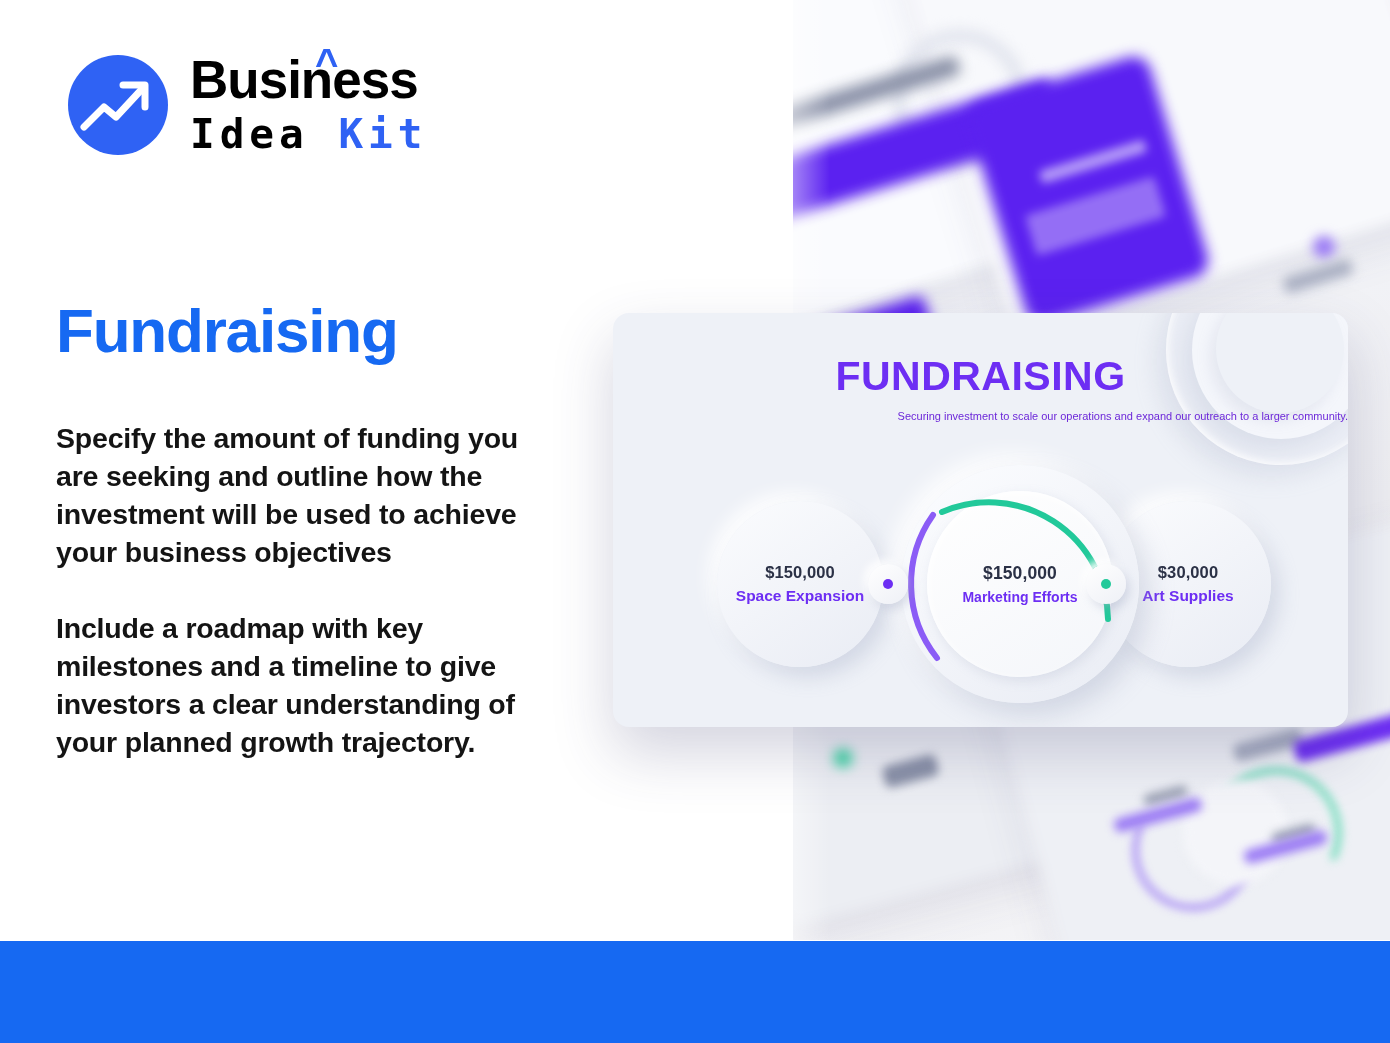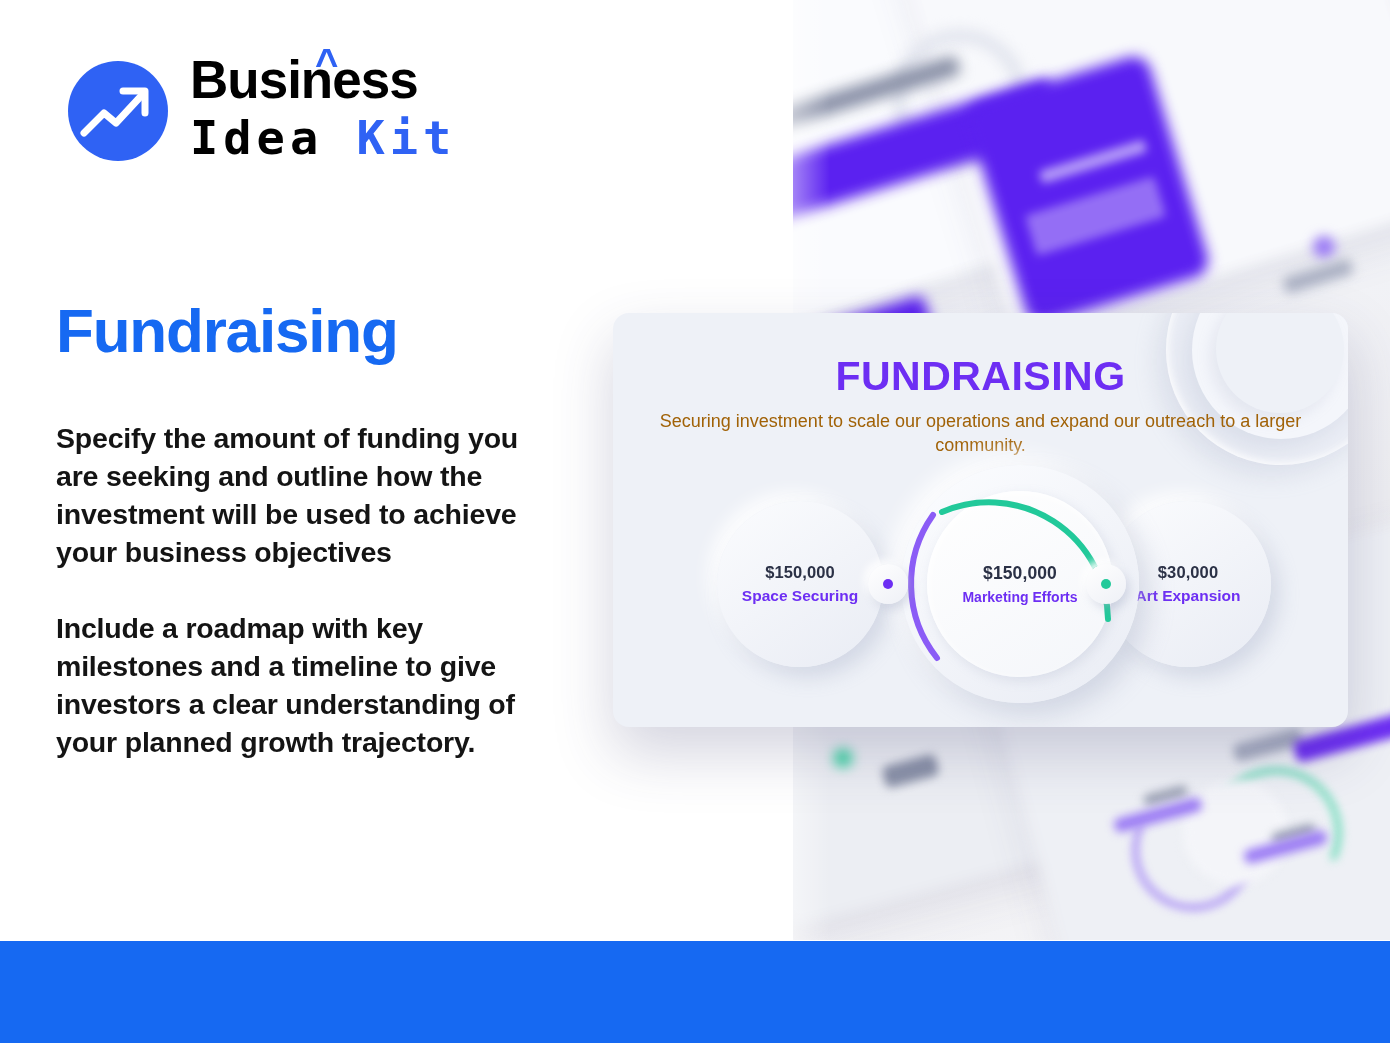--- a/index.html
+++ b/index.html
@@ -207,21 +207,21 @@
   .logo-line1 .accent-hat {
     position: absolute;
     left: 125px;
     top: -10px;
     color: #2f62f4;
     font-size: 40px;
     font-weight: bold;
   }
   .logo-line2 {
     margin-top: 8px;
-    font-size: 47px;
+    font-size: 41px;
     font-weight: bold;
     font-family: "DejaVu Sans Mono", monospace;
     color: #000000;
     letter-spacing: 5px;
     white-space: nowrap;
   }
   .logo-line2 .kit { color: #2f62f4; }
 
   .headline {
     position: absolute;
@@ -285,24 +285,24 @@
     left: 0; right: 0; top: 40px;
     text-align: center;
     font-size: 41px;
     font-weight: bold;
     color: #6d2ef3;
     letter-spacing: 0.5px;
   }
   .card-sub {
     position: absolute;
     left: 0; right: 0; top: 96px;
-    text-align: center;
-    font-size: 18px;
+    text-align: right;
+    font-size: 11px;
     line-height: 1.35;
-    color: #a16207;
+    color: #6d28d9;
   }
 
   .circle-row {
     position: absolute;
     left: 12px; right: 0; top: 152px;
     height: 238px;
   }
 
   .bubble {
     position: absolute;
@@ -454,26 +454,26 @@
     <div class="deco-ring r2"></div>
     <div class="deco-ring r3"></div>
 
     <div class="card-title">FUNDRAISING</div>
     <div class="card-sub">Securing investment to scale our operations and expand our outreach to a larger community.</div>
 
     <div class="circle-row">
 
       <div class="bubble side left">
         <div class="amount">$150,000</div>
-        <div class="cat">Space Securing</div>
+        <div class="cat">Space Expansion</div>
       </div>
 
       <div class="bubble side right">
         <div class="amount">$30,000</div>
-        <div class="cat">Art Expansion</div>
+        <div class="cat">Art Supplies</div>
       </div>
 
       <div class="bubble center">
         <div class="inner">
           <div class="amount">$150,000</div>
           <div class="cat">Marketing Efforts</div>
         </div>
       </div>
 
       <svg class="arc-svg" viewBox="0 0 254 254">

